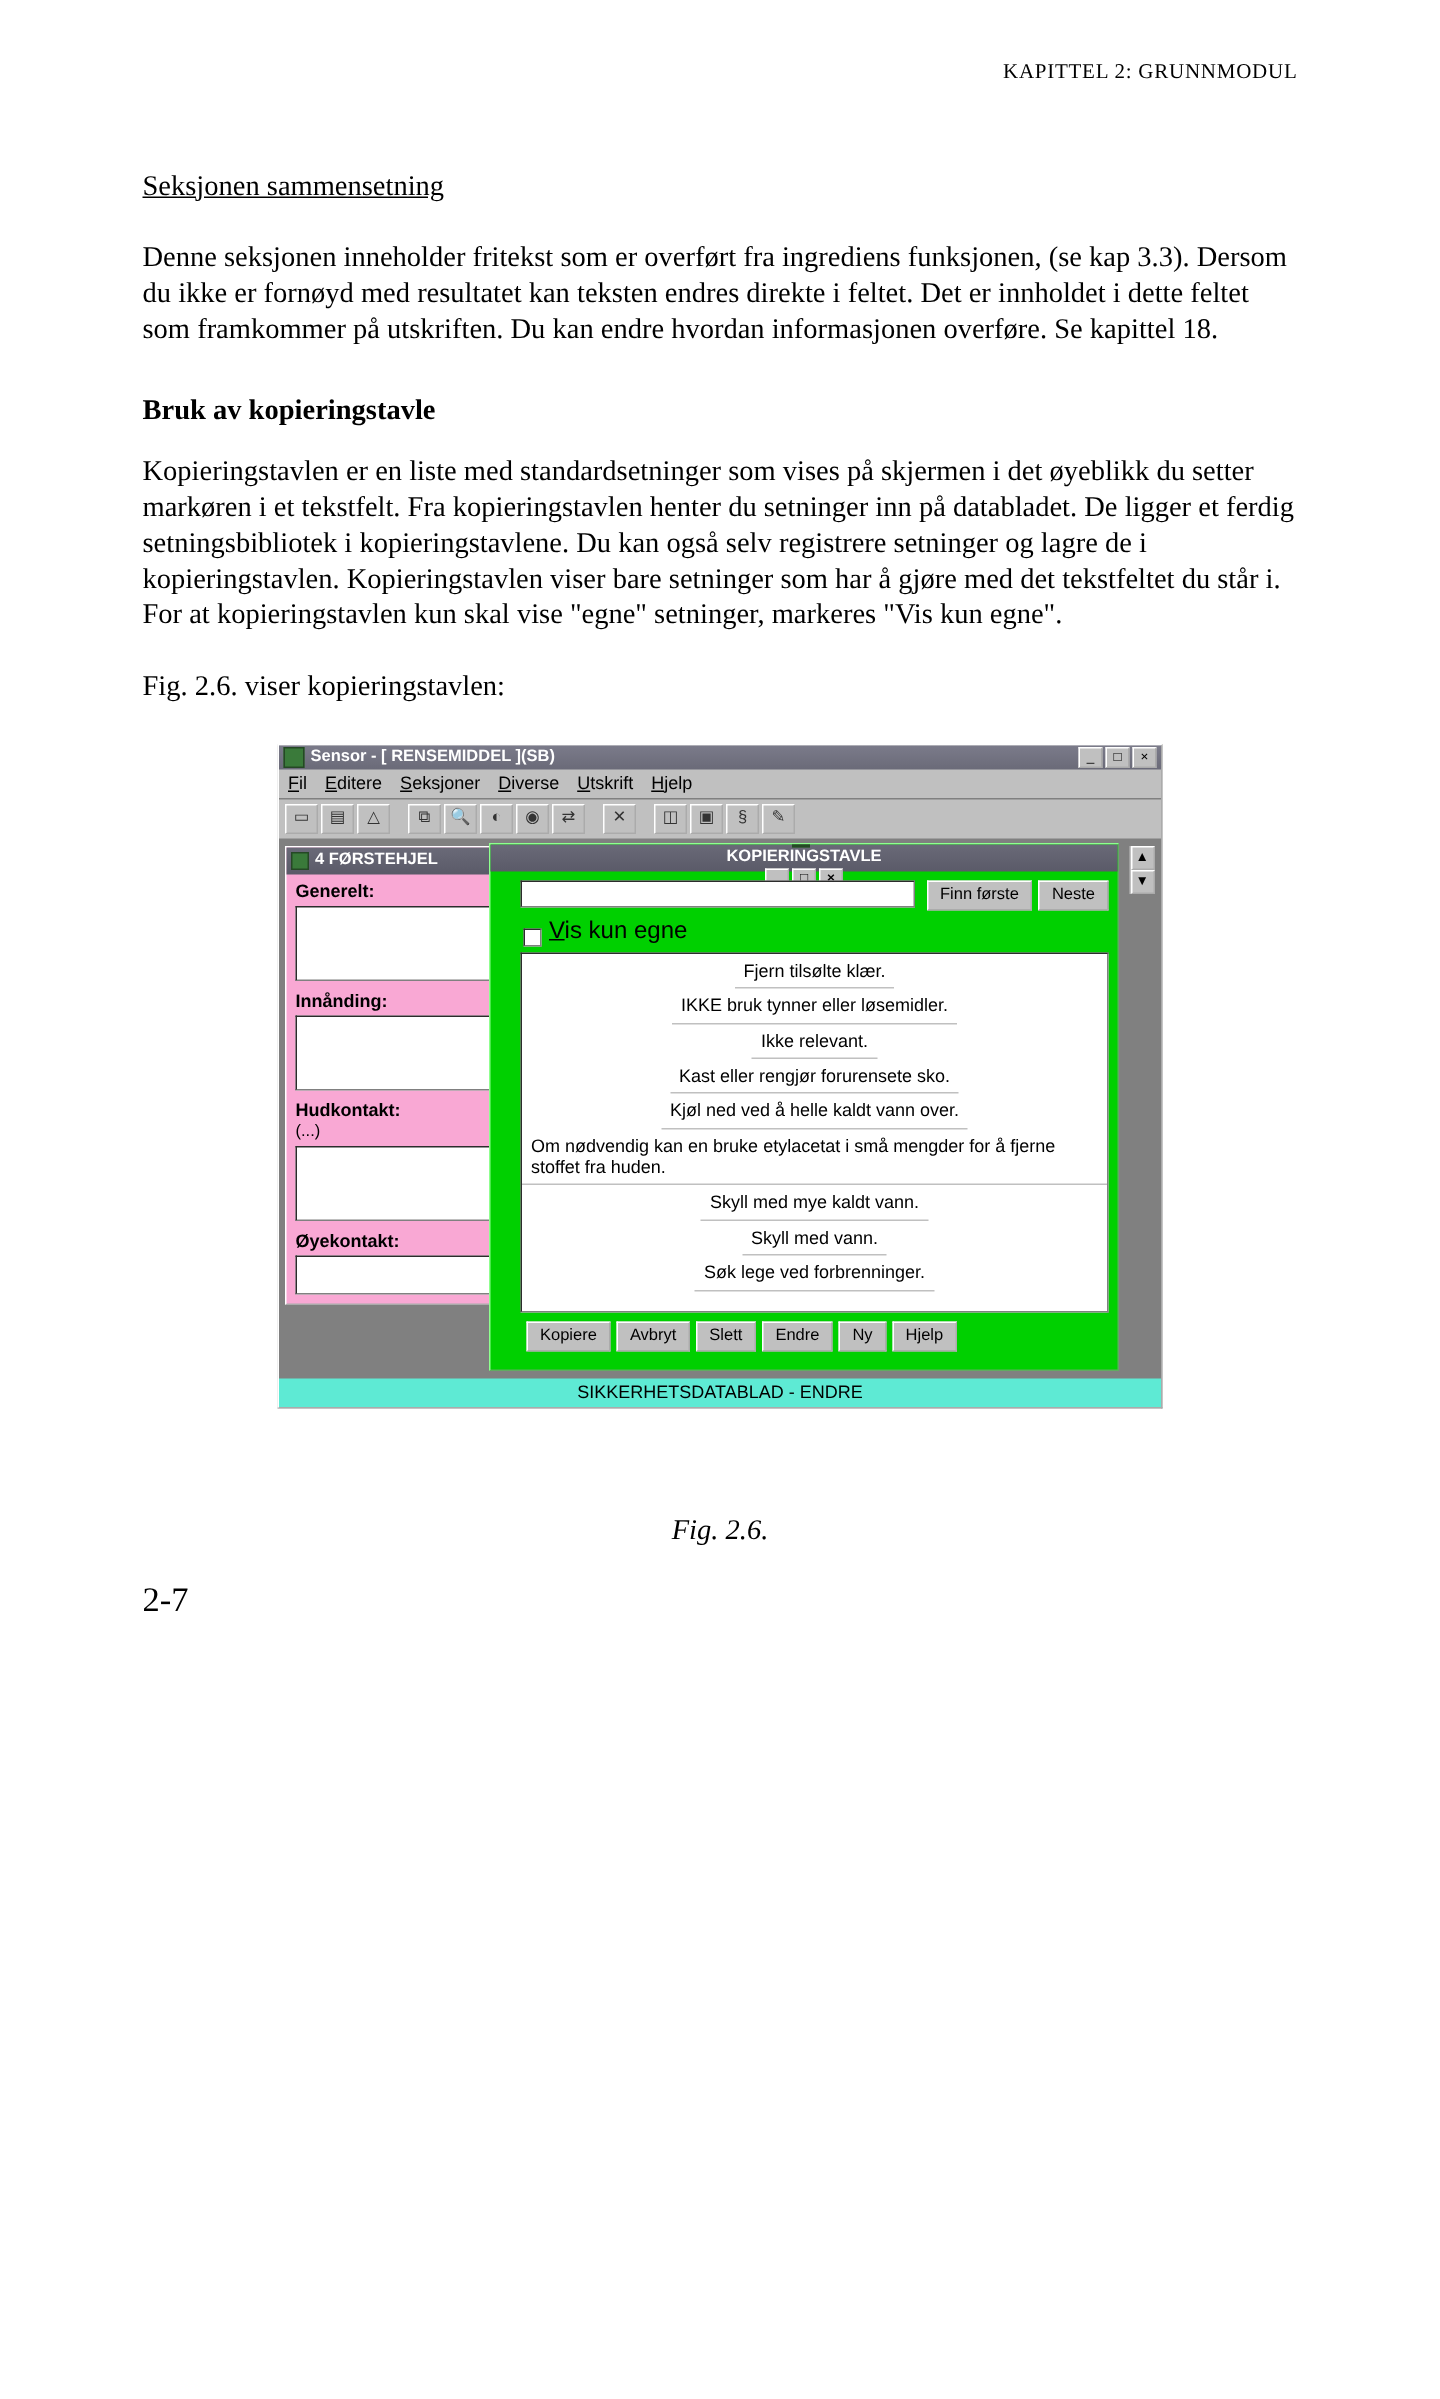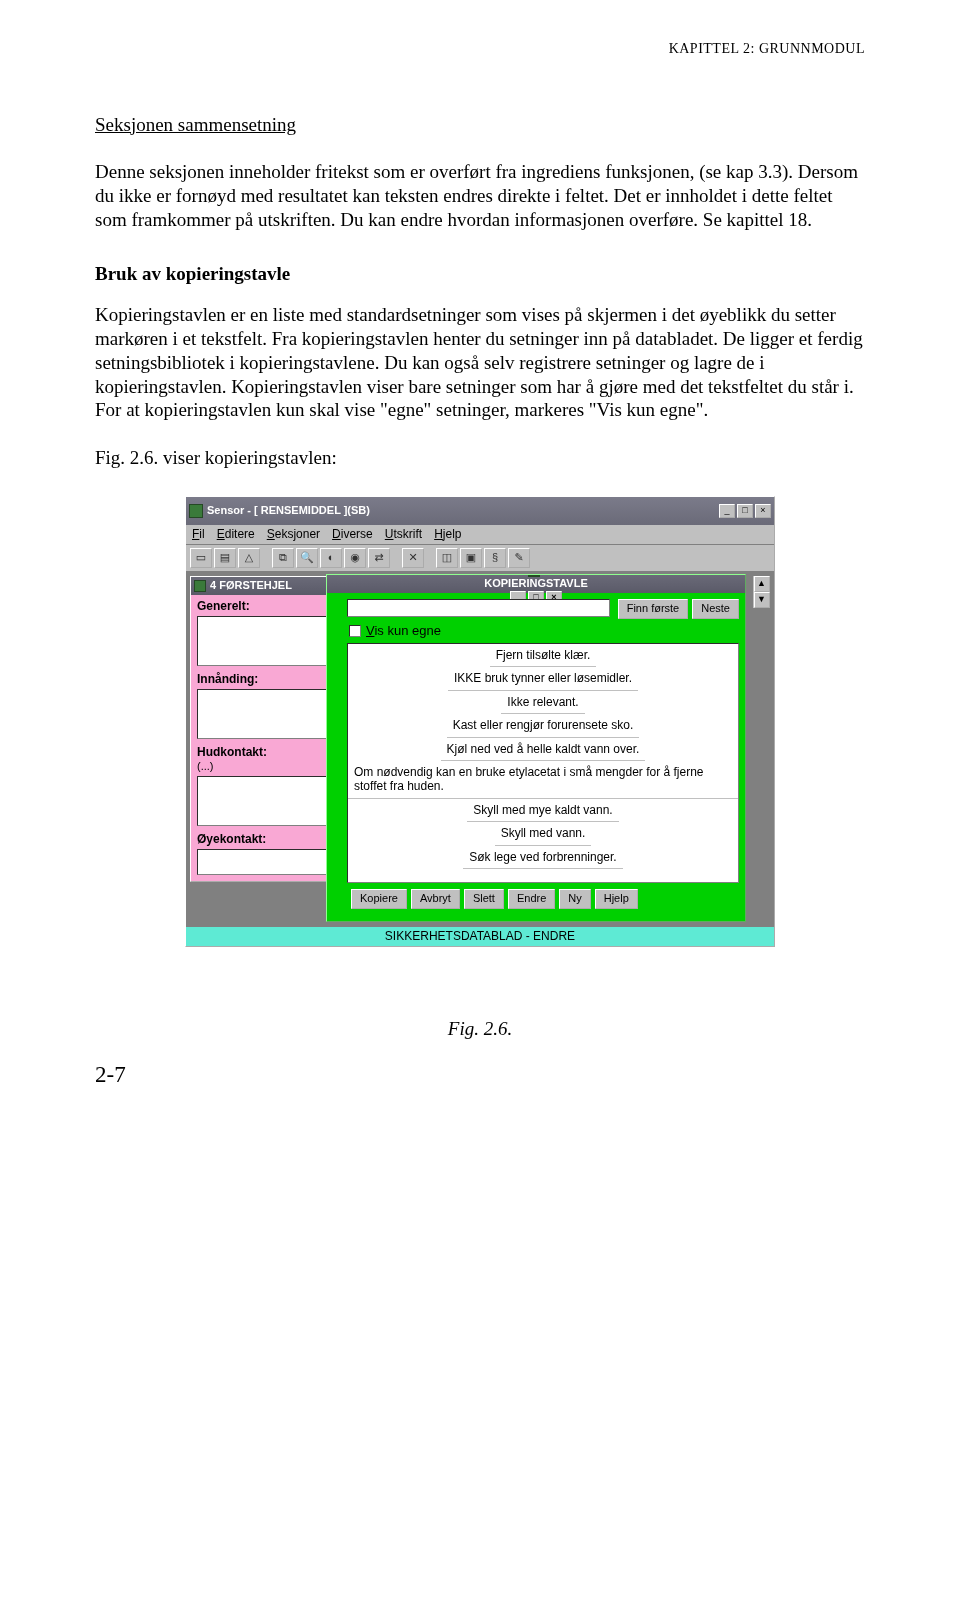--- a/index.html
+++ b/index.html
@@ -36,21 +36,21 @@
     font-size: 11px;
     background: #c0c0c0;
     border: 1px outset #fff;
     filter: blur(0.25px);
   }
   .titlebar {
     background: linear-gradient(#7b7b8a, #6a6a78);
     color: #fff;
     display:flex;
     align-items:center;
-    height: 28px;
+    height: 16px;
     padding: 0 3px;
   }
   .titlebar .t-icon{
     width:14px;height:14px;background:#3a7a3a;border:1px solid #254825;margin-right:4px;
   }
   .titlebar .t-text{flex:1;font-weight:bold;}
   .winbtns{display:flex;gap:2px;}
   .winbtn{
     width:16px;height:14px;background:#c0c0c0;border:1px outset #fff;
     font-size:9px;line-height:11px;text-align:center;color:#000;
@@ -103,21 +103,21 @@
   }
   .popup .doc-bar{background:linear-gradient(#6a6a78,#5a5a68);flex-direction:column;}
 
   .pop-inner{padding:6px 6px 8px 20px;}
   .np-row{display:flex;justify-content:flex-end;gap:4px;margin-bottom:4px;}
   .np-input{flex:1;background:#fff;border:1px inset #808080;height:18px;margin-right:4px;}
   .gbtn{
     background:#c0c0c0;border:1px outset #fff;padding:2px 8px;font-size:11px;
     height:20px;display:inline-flex;align-items:center;
   }
-  .chkrow{display:flex;align-items:center;gap:5px;margin:4px 0 4px 2px;font-size:13px;}
+  .chkrow{display:flex;align-items:flex-end;gap:5px;margin:4px 0 4px 2px;font-size:16px;}
   .chkbox{width:12px;height:12px;background:#fff;border:1px inset #808080;}
   .list{
     background:#fff;border:1px inset #808080;min-height:240px;
     display:flex;flex-direction:column;align-items:center;
   }
   .li{
     border-bottom:1px solid #c0c0c0;padding:4px 6px;font-size:12px;color:#000;
     line-height:1.2;
   }
   .li.two{min-height:32px;}

